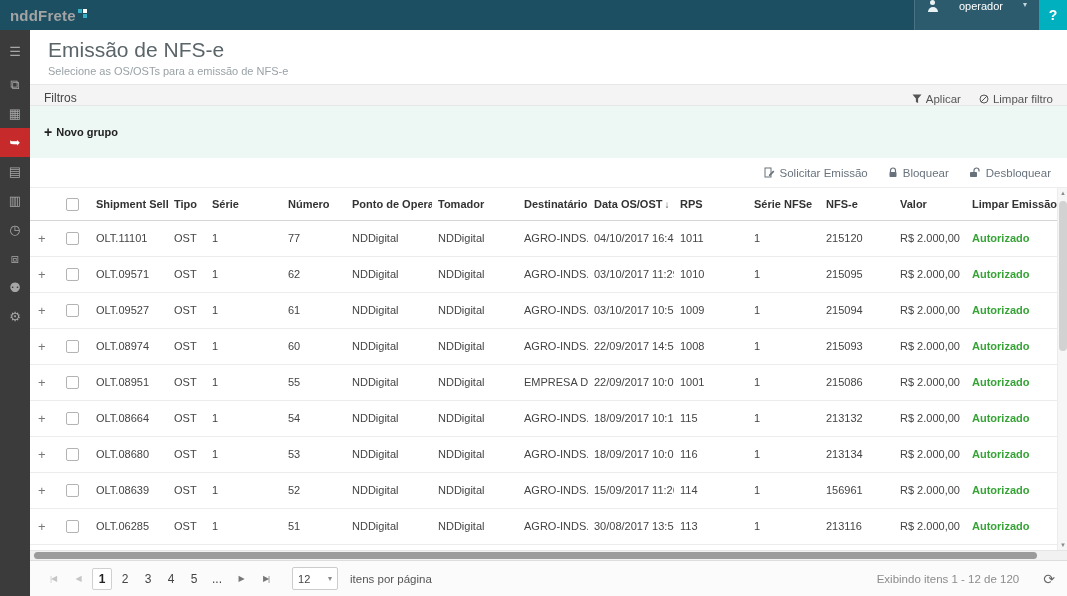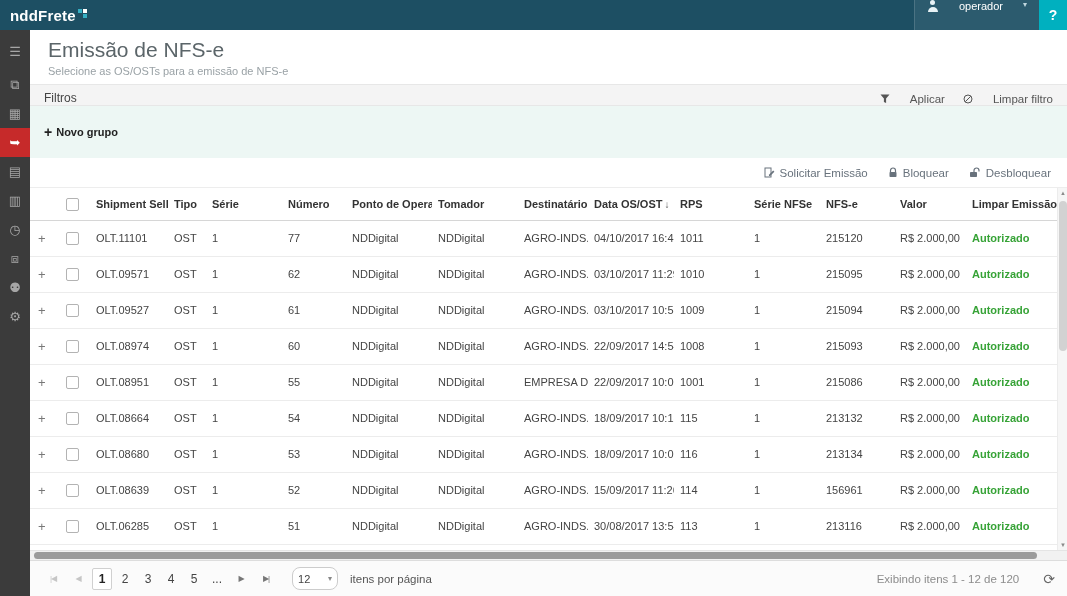--- a/index.html
+++ b/index.html
@@ -2,21 +2,21 @@
 <html style="--topbar: #1d4f63; --help: #00b0bf; --sidebar: #3b3b3b; --active-item: #c62a2a; --status-authorized: #37a337; --mint-panel: #edf7f4;"><head>
 <meta charset="utf-8">
 <style>
   *{box-sizing:border-box;margin:0;padding:0}
   html,body{width:1067px;height:596px;overflow:hidden}
   body{font-family:"Liberation Sans","DejaVu Sans",sans-serif;background:#fff;color:#333}
   .app{width:1067px;height:596px;display:flex;flex-direction:column}
 
   
   .topbar{flex:0 0 30px;height:30px;background:var(--topbar,#1d4f63);display:flex;align-items:center;justify-content:space-between}
-  .logo{color:#ffffff;font-size:15px;font-weight:bold;padding-left:10px;display:flex;align-items:flex-start;gap:2px;letter-spacing:.2px}
+  .logo{color:#a3a3a3;font-size:15px;font-weight:bold;padding-left:10px;display:flex;align-items:flex-start;gap:2px;letter-spacing:.2px}
   .logo-mark{display:grid;grid-template-columns:4px 4px;grid-gap:1px;margin-top:2px}
   .logo-mark i{width:4px;height:4px;display:block}
   .logo-mark i:nth-child(1){background:#35b0c4}
   .logo-mark i:nth-child(2){background:#ffffff}
   .logo-mark i:nth-child(3){background:transparent}
   .logo-mark i:nth-child(4){background:#35b0c4}
   .topbar-right{display:flex;align-items:stretch;height:30px}
   .user-menu{display:flex;align-items:flex-start;gap:20px;padding:0 12px;background:rgba(255,255,255,.07);border-left:1px solid rgba(255,255,255,.15);color:#fff;font-size:11px;cursor:pointer}
   .person-icon{width:12px;height:12px;position:relative;display:inline-block}
   .person-icon::before{content:"";position:absolute;top:0;left:3.5px;width:5px;height:5px;border-radius:50%;background:#e8f2f5}
@@ -31,21 +31,21 @@
   .side-item:first-child{margin-bottom:4px}
   .side-item.active{background:var(--active-item,#c62a2a);color:#fff}
 
   .main{flex:1;display:flex;flex-direction:column;min-width:0;background:#fff}
   .page-header{padding:8px 16px 7px 18px}
   .page-title{font-size:21px;font-weight:400;color:#5b6569}
   .page-subtitle{font-size:11px;color:#9aa2a6;margin-top:3px}
 
   .filters-bar{flex:0 0 22px;background:#f4f4f4;border-top:1px solid #e7e7e7;border-bottom:1px solid #e7e7e7;display:flex;align-items:flex-end;justify-content:space-between;padding:0 14px;font-size:12px;color:#444}
   .filter-actions{display:flex;gap:18px;font-size:11.5px;color:#555}
-  .flink{display:flex;align-items:center;gap:20px;cursor:pointer}
+  .flink{display:flex;align-items:center;gap:4px;cursor:pointer}
   .flink svg{display:block}
 
   .group-panel{flex:0 0 52px;background:var(--mint-panel,#edf7f4);display:flex;align-items:center;padding-left:14px}
   .new-group{display:flex;align-items:center;gap:4px;font-size:11px;font-weight:bold;color:#222;cursor:pointer}
   .new-group .plus{font-size:14px;font-weight:bold;line-height:1}
 
   .grid-toolbar{flex:0 0 30px;display:flex;align-items:center;justify-content:flex-end;gap:20px;padding-right:16px;font-size:11.5px;color:#68727c;border-bottom:1px solid #ededed;background:#fff}
   .tool-link{display:flex;align-items:center;gap:5px;cursor:pointer}
   .tool-link svg{display:block}
 
@@ -69,21 +69,21 @@
   .hscroll{flex:0 0 10px;background:#f1f1f1;position:relative;border-top:1px solid #e4e4e4}
   .hthumb{position:absolute;left:4px;top:1px;height:7px;width:calc(100% - 34px);background:#9b9b9b;border-radius:4px;cursor:pointer}
 
   
   .pager{flex:0 0 36px;border-top:1px solid #dddddd;background:#fbfbfb;display:flex;align-items:center;padding:0 12px;gap:3px;font-size:12px;color:#666}
   .pg-btn{width:22px;height:22px;display:flex;align-items:center;justify-content:center;font-size:8px;color:#777;cursor:pointer;letter-spacing:-1px}
   .pg-btn.disabled{color:#c6c6c6}
   .pg-num{min-width:20px;height:22px;display:flex;align-items:center;justify-content:center;padding:0 5px;cursor:pointer;color:#444}
   .pg-num.current{font-weight:bold;color:#222;background:#fff;border:1px solid #d0d0d0;border-radius:2px}
   .pg-ellipsis{padding:0 5px;color:#444;cursor:pointer}
-  .size-select{margin-left:12px;width:46px;height:23px;border:1px solid #cccccc;border-radius:8px;background:#fff;display:flex;align-items:center;justify-content:space-between;padding:0 5px;font-size:11px;color:#444;cursor:pointer}
+  .size-select{margin-left:12px;width:46px;height:23px;border:1px solid #cccccc;border-radius:2px;background:#fff;display:flex;align-items:center;justify-content:space-between;padding:0 5px;font-size:11px;color:#444;cursor:pointer}
   .size-select .chev2{font-size:8px;color:#888}
   .size-label{margin-left:9px;font-size:11.5px;color:#555}
   .pager-right{margin-left:auto;display:flex;align-items:center;gap:24px;color:#8c8c8c;font-size:11.5px}
   .refresh{font-size:14px;color:#666;cursor:pointer}
 </style>
 </head>
 <body>
 
 <div class="app">
 

